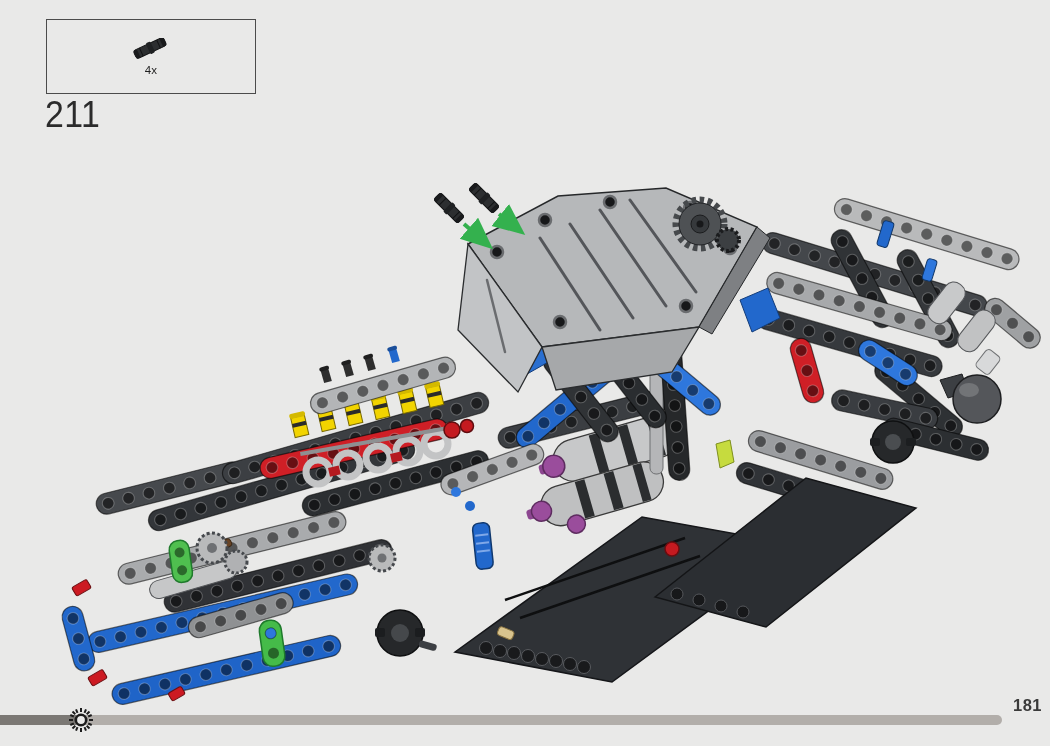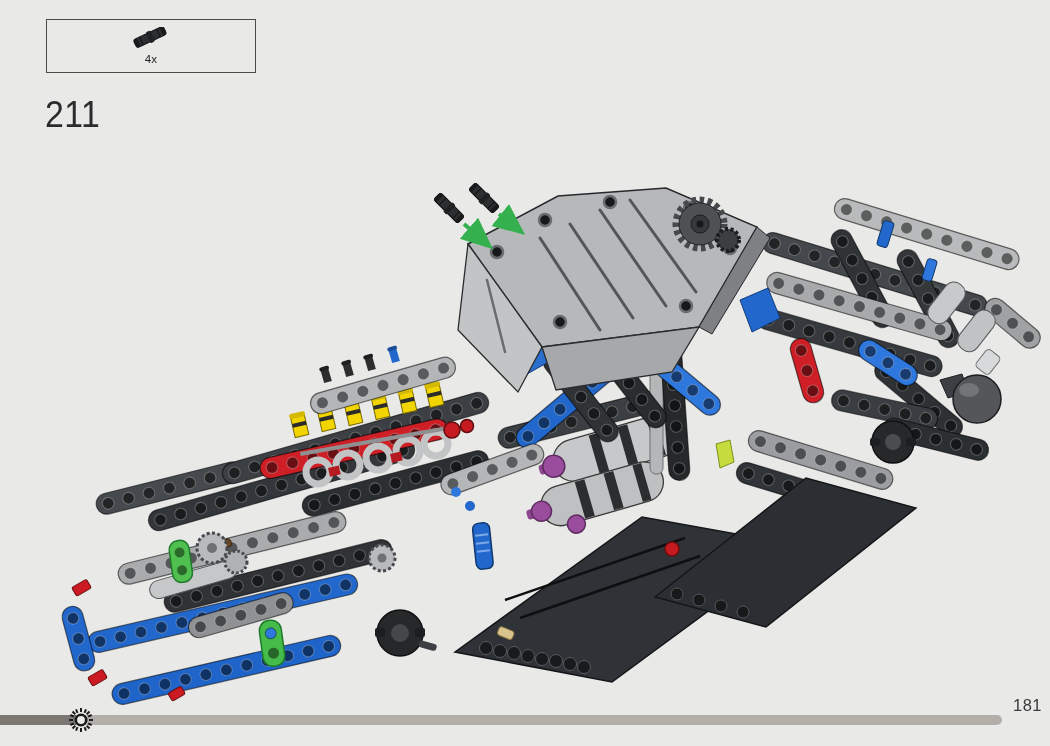--- a/index.html
+++ b/index.html
@@ -6,21 +6,21 @@
   body{
     width:1050px;height:746px;overflow:hidden;
     background:#e9e9e8;
     font-family:"Liberation Sans", sans-serif;
     position:relative;
   }
   .stage{position:absolute;inset:0;width:1050px;height:746px;}
 
   
   .parts-box{
-    position:absolute;left:46px;top:19px;width:210px;height:54px;
+    position:absolute;left:46px;top:19px;width:210px;height:75px;
     border:1.5px solid #4b4b4b;box-sizing:border-box;
     display:flex;flex-direction:column;align-items:center;justify-content:center;
   }
   .parts-box .qty{
     font-size:11.5px;color:#1f1f1f;margin-top:0px;letter-spacing:.3px;
   }
 
   
   .step-number{
     position:absolute;left:45px;top:94px;
@@ -29,21 +29,21 @@
   }
 
   
   .model-svg{position:absolute;left:0;top:0;}
 
   
   .bar-completed{position:absolute;left:0;top:715px;width:76px;height:10px;background:#7b7874;}
   .bar-remaining{position:absolute;left:76px;top:715px;width:926px;height:10px;background:#b2aeaa;border-radius:0 5px 5px 0;}
   .sun-marker{position:absolute;left:68px;top:707px;width:26px;height:26px;}
   .page-number{
-    position:absolute;right:8px;top:696px;font-size:16.5px;color:#3a3a3a;letter-spacing:.5px;
+    position:absolute;right:8px;top:696px;font-size:16.5px;color:#3a3a3a;letter-spacing:.5px;font-weight:bold;
   }
 </style>
 </head>
 <body>
 
 <div class="stage">
 
   <div class="parts-box">
     <svg width="46" height="26" viewBox="0 0 46 26">
       <g transform="translate(7,17) rotate(-25)">

